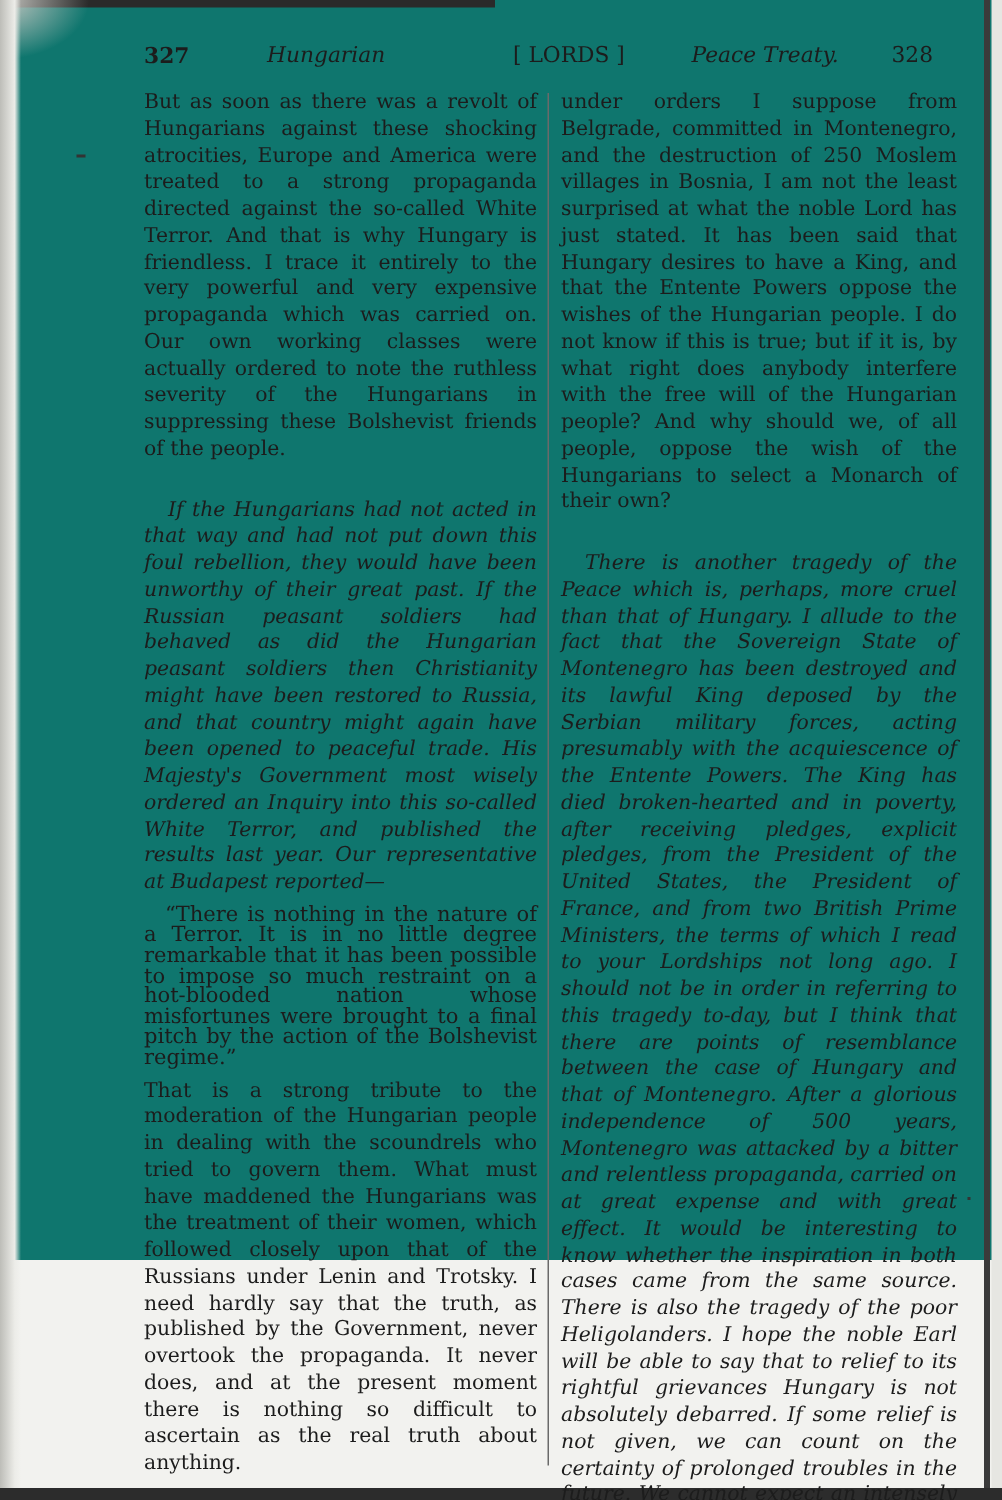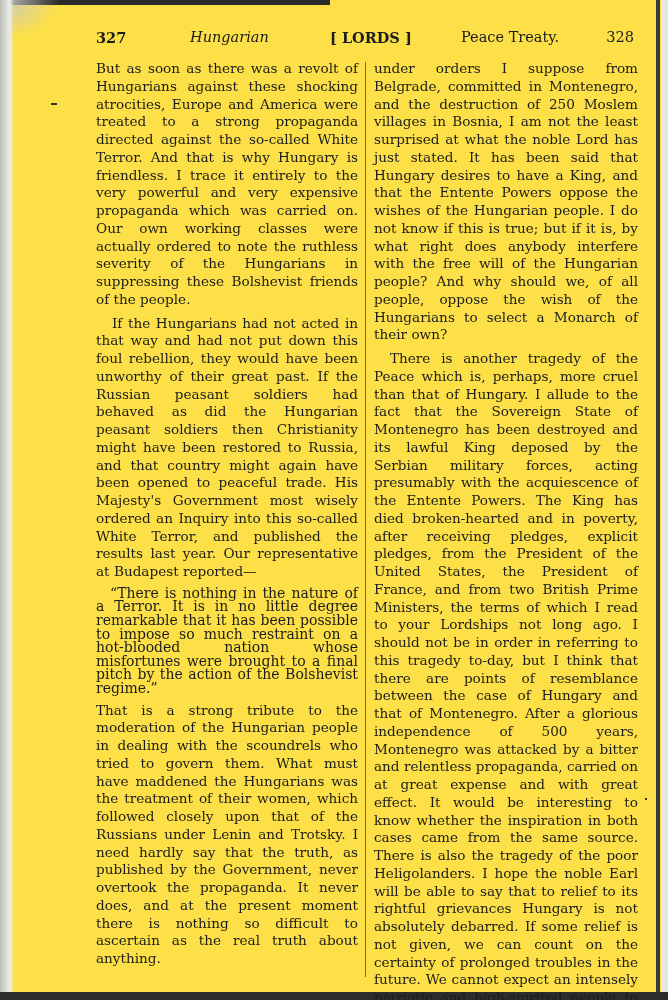--- a/index.html
+++ b/index.html
@@ -4,22 +4,22 @@
 <style>
   html, body { margin:0; padding:0; }
   body {
     width:668px; height:1000px; overflow:hidden;
     background:#f2f2ef;
     position:relative;
     font-family:"DejaVu Serif", "Liberation Serif", serif;
     color:#1c1c1c;
   }
   .page {
-    position:absolute; left:0; top:0; width:668px; height:1000px;
-    background:#fde047;
+    position:absolute; left:0; top:0; width:668px; height:840px;
+    background:#0f766e;
   }
   .shade-left {
     position:absolute; left:0; top:0; width:14px; height:1000px;
     background:linear-gradient(to right,#bdbdb8,#ececE8 70%,rgba(240,240,236,0));
   }
   .shade-top {
     position:absolute; left:0; top:0; width:330px; height:5px;
     background:#2a2a2a;
   }
   .corner {
@@ -37,39 +37,39 @@
   .bborder {
     position:absolute; left:0; top:992px; width:668px; height:8px;
     background:#2c2c2c;
   }
   .hdr {
     position:absolute; top:29px; left:96px; width:544px; height:20px;
     font-size:14.5px;
   }
   .hdr span { position:absolute; top:0; white-space:nowrap; }
   .pn-left { left:0; font-weight:bold; }
-  .run-left { left:94px; font-style:italic; }
-  .run-center { left:234px;font-weight:bold; }
-  .run-right { left:365px; }
-  .pn-right { right:6px; }
+  .run-left { left:82px; font-style:italic; }
+  .run-center { left:246px; }
+  .run-right { left:365px; font-style:italic; }
+  .pn-right { right:18px; }
 
   .col {
     position:absolute; top:60px;
     font-size:13.6px; line-height:17.75px;
     text-align:justify;
   }
   .col-left { left:96px; width:262px; }
   .col-right { left:374px; width:264px; }
   .divider {
     position:absolute; left:365px; top:62px; width:1px; height:915px;
     background:#6a6a6a;
   }
   p { margin:0; }
   .indent { text-indent:16px; }
-  .gap { margin-top:6px; }
+  .gap { margin-top:23px;font-style:italic; }
   .quote {
     font-size:14px; line-height:13.6px; margin:6px 0 6px 0;
     text-align:justify;
   }
   .quote .first { text-indent:14px; display:block; }
   .mark {
     position:absolute; left:51px; top:103px; width:6px; height:2px; background:#333;
   }
   .mark2 {
     position:absolute; left:645px; top:798px; width:2px; height:2px; background:#333;

